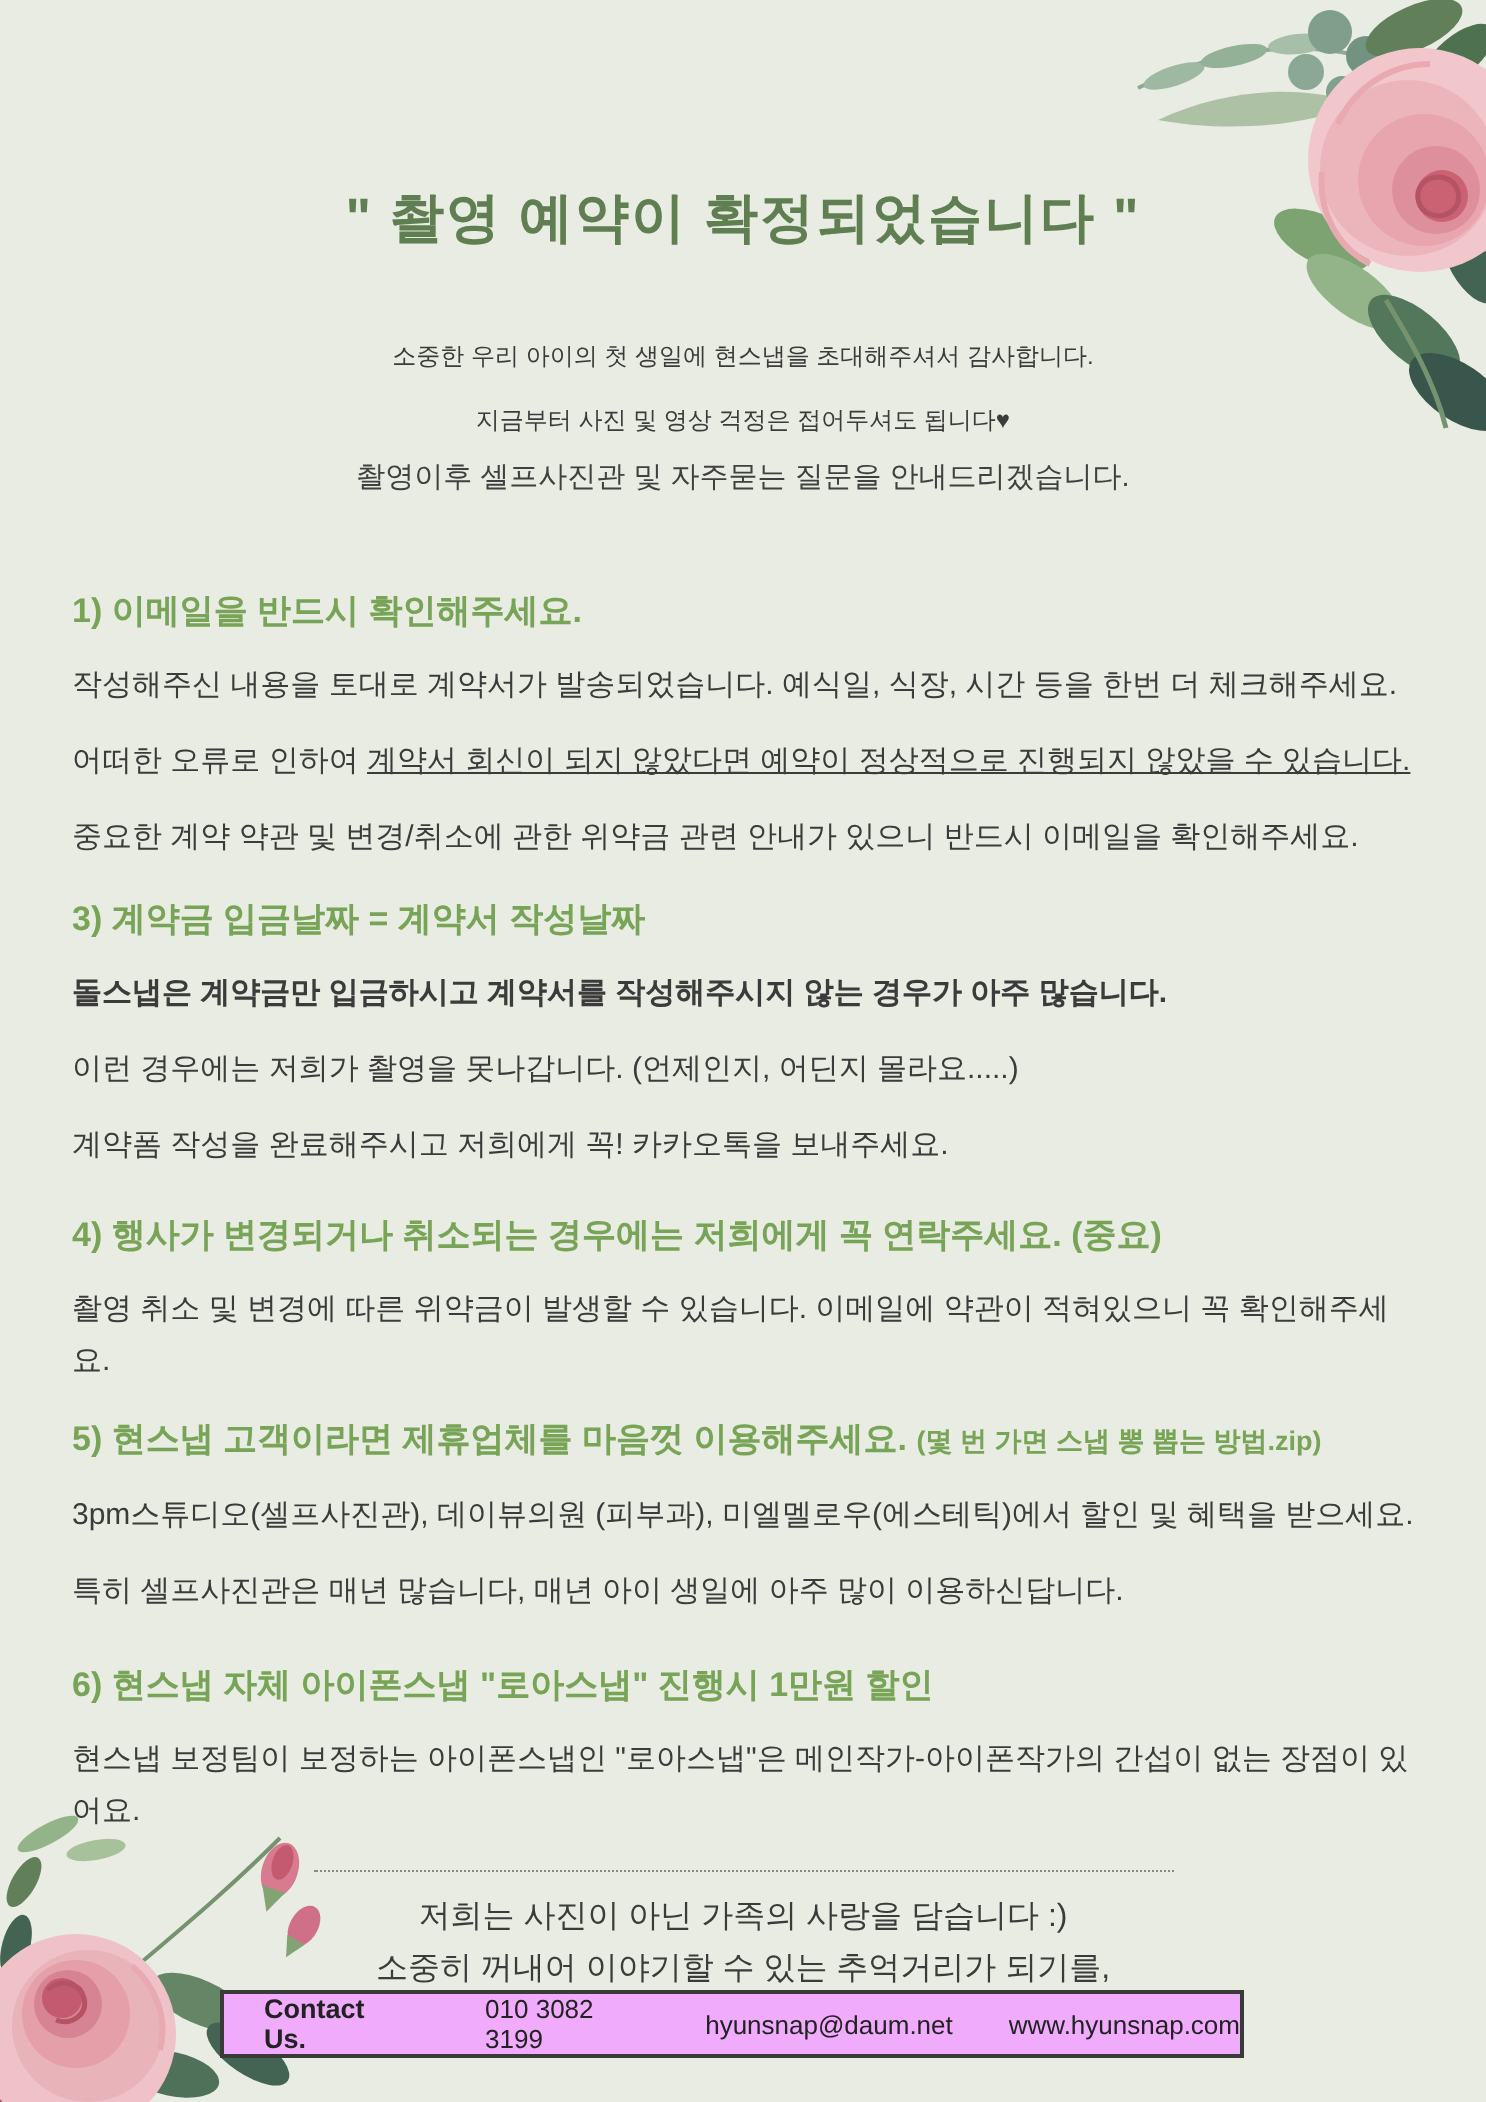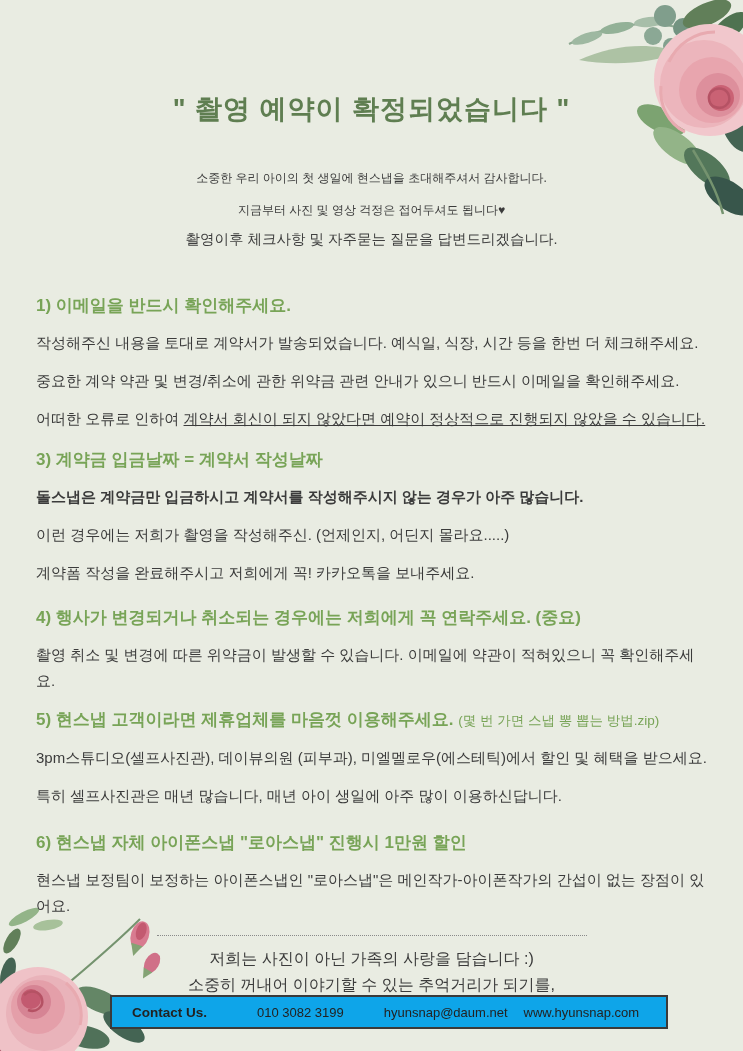--- a/index.html
+++ b/index.html
@@ -39,50 +39,50 @@
   .sec-4 { margin-top: 20px; }
   .sec-5 { margin-top: 14px; }
   .sec-6 { margin-top: 22px; }
   .sec-head {
     font-size: 17px;
     font-weight: bold;
     color: var(--accent-green);
     line-height: 24px;
     margin-bottom: 6px;
   }
-  .sec-head .head-note { font-size: 13.5px; font-weight: normal; }
+  .sec-head .head-note { font-size: 13.5px; font-weight: bold; }
   .sec-line { font-size: 15px; line-height: 26px; color: var(--text); margin-top: 12px; }
   .bold-line { font-weight: bold; }
   .underline { text-decoration: underline; }
 
   .divider {
     margin: 16px auto 0 auto;
     width: 430px;
     border-top: 1px dotted #8a8a8a;
   }
   .closing { margin-top: 10px; text-align: center; }
   .closing-line { font-size: 16px; line-height: 26px; color: var(--text); }
 
   .contact-bar {
     position: absolute;
     z-index: 3;
     left: 110px;
     top: 995px;
-    width: 558px;
+    width: 512px;
     height: 34px;
-    background: #0ea5e9;
+    background: #f0abfc;
     border: 2px solid #3a3a3a;
     display: flex;
     align-items: center;
     font-size: 13px;
     color: #222222;
   }
   .contact-label { font-weight: bold; margin-left: 20px; margin-right: 50px; font-size: 13.5px; }
   .contact-phone { margin-right: 40px; }
-  .contact-email { margin-right: 16px; }
+  .contact-email { margin-right: 28px; }
 
   .flower { position: absolute; z-index: 1; }
   .flower-tr { top: 0; right: 0; }
   .flower-bl { left: 0; bottom: 0; }
 </style>
 </head>
 <body>
 
 <svg class="flower flower-tr" width="178" height="218" viewBox="0 0 178 218" xmlns="http://www.w3.org/2000/svg">
   <g opacity="0.95">
@@ -149,35 +149,35 @@
   </g>
 </svg>
 
 <div class="content">
 
   <div class="page-title">" 촬영 예약이 확정되었습니다 "</div>
 
   <div class="intro">
     <div class="intro-line">소중한 우리 아이의 첫 생일에 현스냅을 초대해주셔서 감사합니다.</div>
     <div class="intro-line">지금부터 사진 및 영상 걱정은 접어두셔도 됩니다♥</div>
-    <div class="intro-small">촬영이후 체크사항 및 자주묻는 질문을 답변드리겠습니다.</div>
+    <div class="intro-small">촬영이후 셀프사진관 및 자주묻는 질문을 안내드리겠습니다.</div>
   </div>
 
   <div class="section sec-1">
     <div class="sec-head">1) 이메일을 반드시 확인해주세요.</div>
     <div class="sec-line">작성해주신 내용을 토대로 계약서가 발송되었습니다. 예식일, 식장, 시간 등을 한번 더 체크해주세요.</div>
+    <div class="sec-line"><span>어떠한 오류로 인하여 </span><span class="underline">계약서 회신이 되지 않았다면 예약이 정상적으로 진행되지 않았을 수 있습니다.</span></div>
     <div class="sec-line">중요한 계약 약관 및 변경/취소에 관한 위약금 관련 안내가 있으니 반드시 이메일을 확인해주세요.</div>
-    <div class="sec-line"><span>어떠한 오류로 인하여 </span><span class="underline">계약서 회신이 되지 않았다면 예약이 정상적으로 진행되지 않았을 수 있습니다.</span></div>
   </div>
 
 
   <div class="section sec-3">
     <div class="sec-head">3) 계약금 입금날짜 = 계약서 작성날짜</div>
     <div class="sec-line bold-line">돌스냅은 계약금만 입금하시고 계약서를 작성해주시지 않는 경우가 아주 많습니다.</div>
-    <div class="sec-line">이런 경우에는 저희가 촬영을 작성해주신. (언제인지, 어딘지 몰라요.....)</div>
+    <div class="sec-line">이런 경우에는 저희가 촬영을 못나갑니다. (언제인지, 어딘지 몰라요.....)</div>
     <div class="sec-line">계약폼 작성을 완료해주시고 저희에게 꼭! 카카오톡을 보내주세요.</div>
   </div>
 
   <div class="section sec-4">
     <div class="sec-head">4) 행사가 변경되거나 취소되는 경우에는 저희에게 꼭 연락주세요. (중요)</div>
     <div class="sec-line">촬영 취소 및 변경에 따른 위약금이 발생할 수 있습니다. 이메일에 약관이 적혀있으니 꼭 확인해주세요.</div>
   </div>
 
   <div class="section sec-5">
     <div class="sec-head"><span>5) 현스냅 고객이라면 제휴업체를 마음껏 이용해주세요.</span> <span class="head-note">(몇 번 가면 스냅 뽕 뽑는 방법.zip)</span></div>

